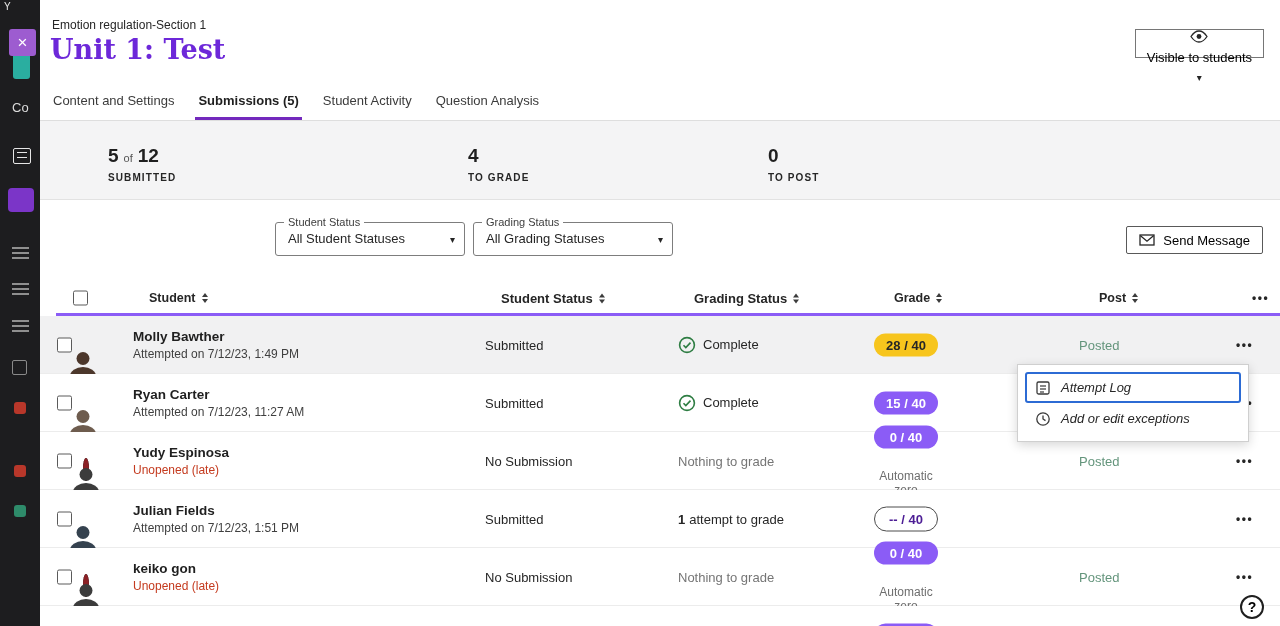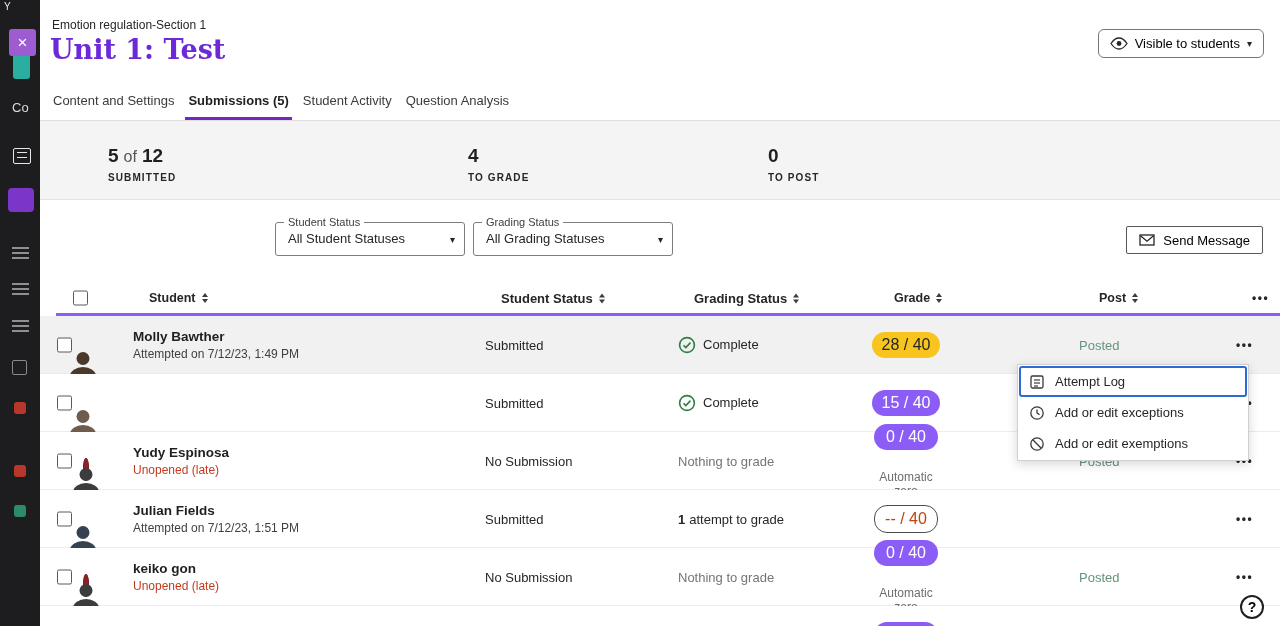--- a/index.html
+++ b/index.html
@@ -26,35 +26,35 @@
   .dot-red { background:#b8372a; }
   .dot-green { background:#2e8b6a; }
 
   
   .panel { position:absolute; left:40px; top:0; width:1240px; height:626px; background:#fff; }
 
   .breadcrumb { position:absolute; left:12px; top:18px; font-size:12px; color:#262626; }
   .page-title { position:absolute; left:10px; top:34px; font-family:"DejaVu Serif", serif; font-size:27px; color:#6d28d9; }
 
   .vis-btn { position:absolute; right:16px; top:29px; height:29px; display:inline-flex; align-items:center; gap:7px;
-             padding:0 11px; background:#fff; border:1px solid #767676; border-radius:6px; font-size:13px; cursor:pointer; }
+             padding:0 11px; background:#fff; border:1px solid #767676; border-radius:0; font-size:13px; cursor:pointer;flex-direction:column; }
   .caret { font-size:10px; color:#262626; }
 
   
   .tabs { position:absolute; left:0; right:0; top:89px; height:32px; border-bottom:1px solid #dedede;
-          display:flex; align-items:flex-end; padding-left:10px; gap:8px; }
+          display:flex; align-items:flex-end; padding-left:10px; gap:18px; }
   .tab { font-size:13px; color:#3b3b3b; padding:0 3px 9px 3px; border-bottom:3px solid transparent; cursor:pointer; }
   .tab.active { font-weight:bold; color:#1f1f1f; border-bottom-color:#7329bd; }
 
   
   .stats { position:absolute; left:0; right:0; top:121px; height:79px; background:#f4f4f5; border-bottom:1px solid #e2e2e2; }
   .stat { position:absolute; top:24px; }
   .stat .line1 { display:flex; align-items:baseline; gap:5px; }
   .stat .num { font-size:19px; font-weight:bold; color:#1f1f1f; }
-  .stat .of { font-size:16px; color:#555; }
+  .stat .of { font-size:11px; color:#555; }
   .stat .lbl { margin-top:5px; font-size:10px; font-weight:600; letter-spacing:1.1px; color:#262626; }
   .stat-1 { left:68px; } .stat-2 { left:428px; } .stat-3 { left:728px; }
 
   
   .search { position:absolute; left:12px; top:224px; width:200px; height:31px; border:1px solid #bfbfbf; border-radius:2px; background:#fff; }
   .search svg { position:absolute; left:8px; top:8px; }
   .search input { position:absolute; left:28px; top:0; width:168px; height:29px; border:none; outline:none;
                   font-family:"Liberation Sans", sans-serif; font-size:12.5px; color:#333; background:transparent; }
   .search input::placeholder { color:#8b8b8b; }
 
@@ -86,45 +86,45 @@
   .sub { margin-top:3px; font-size:12px; color:#3f3f3f; }
   .row[data-late="true"] .sub { color:#c43a1e; }
   .c-status { font-size:13px; color:#262626; }
 
   .c-grading { display:flex; align-items:center; font-size:13px; color:#262626; }
   .gcheck { display:none; margin-right:7px; line-height:0; }
   .c-grading[data-variant="complete"] .gcheck { display:inline-block; }
   .c-grading[data-variant="muted"] .gtext { color:#757575; }
   .gbold { font-weight:bold; margin-right:4px; } .gbold:empty { display:none; }
 
-  .pill { display:inline-block; min-width:64px; padding:4px 10px; border-radius:13px; font-size:16px; font-weight:normal; }
+  .pill { display:inline-block; min-width:64px; padding:4px 10px; border-radius:13px; font-size:13px; font-weight:bold; }
   .pill[data-variant="yellow"] { background:#f7c51d; color:#262626; }
   .pill[data-variant="red"] { background:#8b5cf6; color:#fff; }
-  .pill[data-variant="outline"] { background:#fff; color:#c2410c; border:1px solid #4c4c4c; }
+  .pill[data-variant="outline"] { background:#fff; color:#4c1d95; border:1px solid #4c4c4c; }
   .gnote { margin-top:20px; font-size:12px; color:#6e6e6e; } .gnote:empty { display:none; }
 
   .c-post { font-size:13px; color:#64957c; cursor:pointer; }
   .dots { font-size:12px; font-weight:bold; letter-spacing:1.5px; color:#262626; cursor:pointer; }
 
   
   .avatar { width:38px; height:38px; border-radius:50%; position:relative; overflow:hidden; background:#ccc; }
   .avatar::before { content:""; position:absolute; left:50%; top:7px; transform:translateX(-50%); width:13px; height:13px; border-radius:50%; background:#555; }
   .avatar::after { content:""; position:absolute; left:50%; top:22px; transform:translateX(-50%); width:26px; height:18px; border-radius:50% 50% 0 0; background:#555; }
   .avatar[data-variant="photo1"] { background:#dec29f; }
   .avatar[data-variant="photo1"]::before, .avatar[data-variant="photo1"]::after { background:#4c372b; }
   .avatar[data-variant="photo2"] { background:#d9dde0; }
   .avatar[data-variant="photo2"]::before, .avatar[data-variant="photo2"]::after { background:#6e5c4e; }
   .avatar[data-variant="photo3"] { background:#c6d0d8; }
   .avatar[data-variant="photo3"]::before, .avatar[data-variant="photo3"]::after { background:#35424f; }
   .avatar[data-variant="dark"] { background:#0a0a0a; border:3px solid #8c2126; }
   .avatar[data-variant="dark"]::before, .avatar[data-variant="dark"]::after { background:#3c3c3c; }
 
   
   .context-menu { position:absolute; left:977px; top:364px; width:232px; background:#fff; border:1px solid #cfcfcf;
-                  box-shadow:0 3px 10px rgba(0,0,0,.16); z-index:10; padding:1px; }
+                  box-shadow:0 3px 10px rgba(0,0,0,.16); z-index:10; padding:7px;font-style:italic; }
   .menu-item { height:31px; display:flex; align-items:center; gap:10px; padding:0 10px; font-size:13px; color:#262626; cursor:pointer; background:#fff; }
   .menu-item.focused { outline:2px solid #2c6bd4; outline-offset:-2px; border-radius:3px; }
   .micon { line-height:0; }
 
   .help-btn { position:absolute; left:1200px; top:595px; width:24px; height:24px; border-radius:50%; background:#fff;
               border:2px solid #1f1f1f; font-size:14px; font-weight:bold; text-align:center; line-height:20px; cursor:pointer; z-index:10; }
 </style>
 </head>
 <body>
 
@@ -275,20 +275,24 @@
         <span class="pill" data-variant="yellow">28 / 40</span>
         
       </div>
       <div class="cell c-post">Posted</div>
       <span class="cell c-menu dots">•••</span>
     </div>
 
     <div class="row" style="top:374px" data-selected="false" data-late="false">
       <span class="checkbox cell c-check"></span>
       <span class="avatar cell c-avatar" data-variant="photo2"></span>
+      <div class="cell c-name">
+        <div class="name">Ryan Carter</div>
+        <div class="sub">Attempted on 7/12/23, 11:27 AM</div>
+      </div>
       <div class="cell c-status">Submitted</div>
       <div class="cell c-grading" data-variant="complete">
         <span class="gcheck"><svg width="18" height="18" viewBox="0 0 18 18">
               <circle cx="9" cy="9" r="7.4" fill="none" stroke="#2e7d43" stroke-width="1.6"></circle>
               <path d="M5.5 9.3l2.3 2.3 4.7-5" fill="none" stroke="#2e7d43" stroke-width="1.6"></path>
             </svg></span>
 
         <span class="gtext">Complete</span>
       </div>
       <div class="cell c-grade">
@@ -382,27 +386,18 @@
       </div>
       <div class="menu-item">
         <span class="micon">
           <svg width="16" height="16" viewBox="0 0 16 16">
               <circle cx="8" cy="8" r="6.2" fill="none" stroke="#3a3a3a" stroke-width="1.3"></circle>
               <path d="M8 4.5V8l2.5 1.6" fill="none" stroke="#3a3a3a" stroke-width="1.3"></path>
             </svg>
         </span>
         <span>Add or edit exceptions</span>
       </div>
-      <div class="menu-item">
-        <span class="micon">
-          <svg width="16" height="16" viewBox="0 0 16 16">
-              <circle cx="8" cy="8" r="6.2" fill="none" stroke="#3a3a3a" stroke-width="1.3"></circle>
-              <line x1="3.8" y1="3.8" x2="12.2" y2="12.2" stroke="#3a3a3a" stroke-width="1.3"></line>
-            </svg>
-        </span>
-        <span>Add or edit exemptions</span>
-      </div>
     </div>
 
     <button class="help-btn">?</button>
 
   </div>
 </div>
 
 </body></html>

